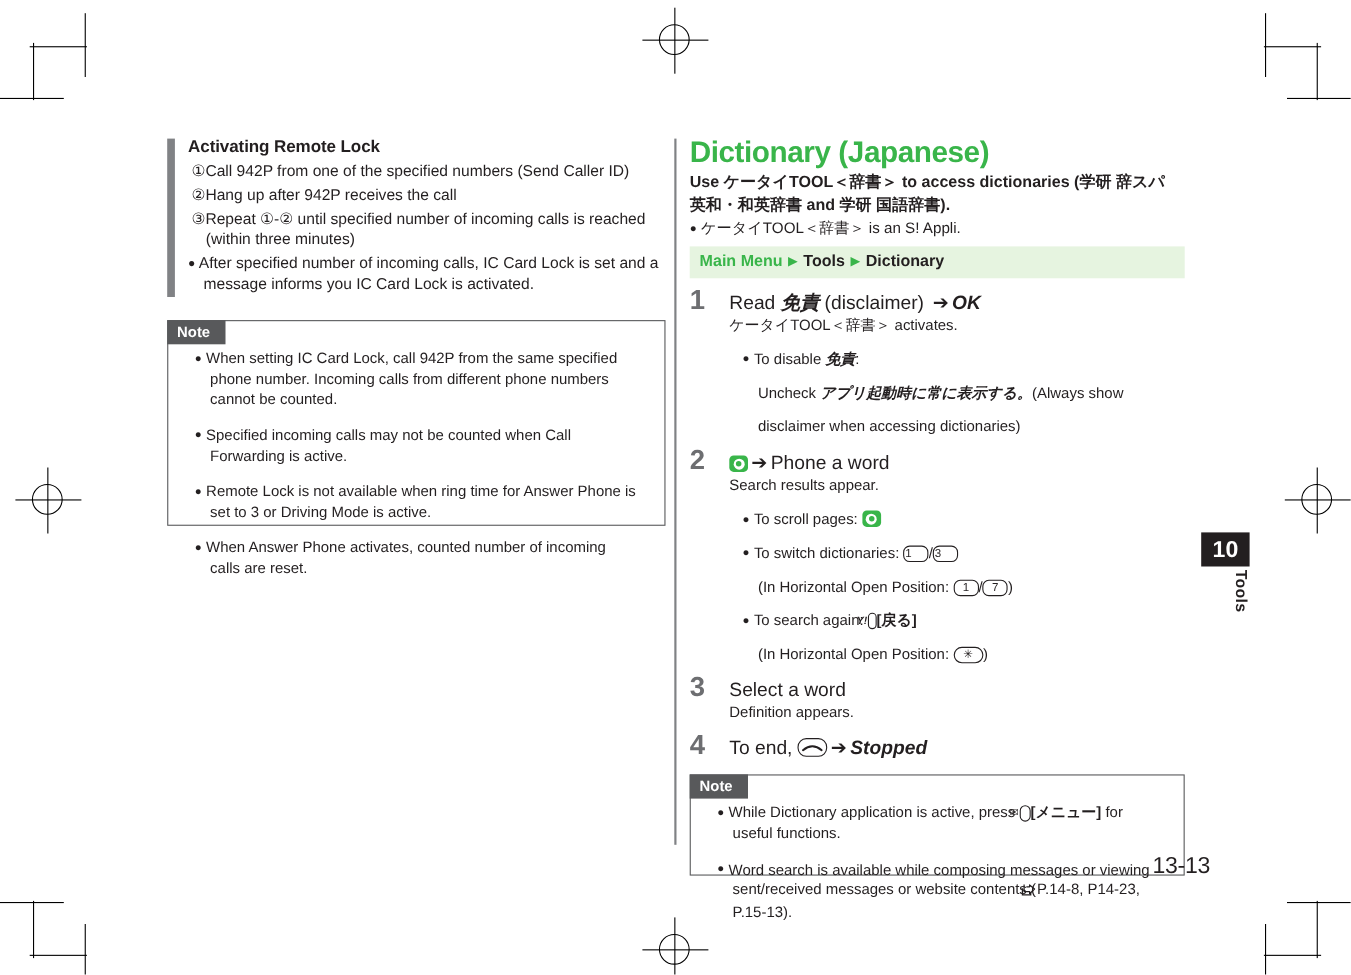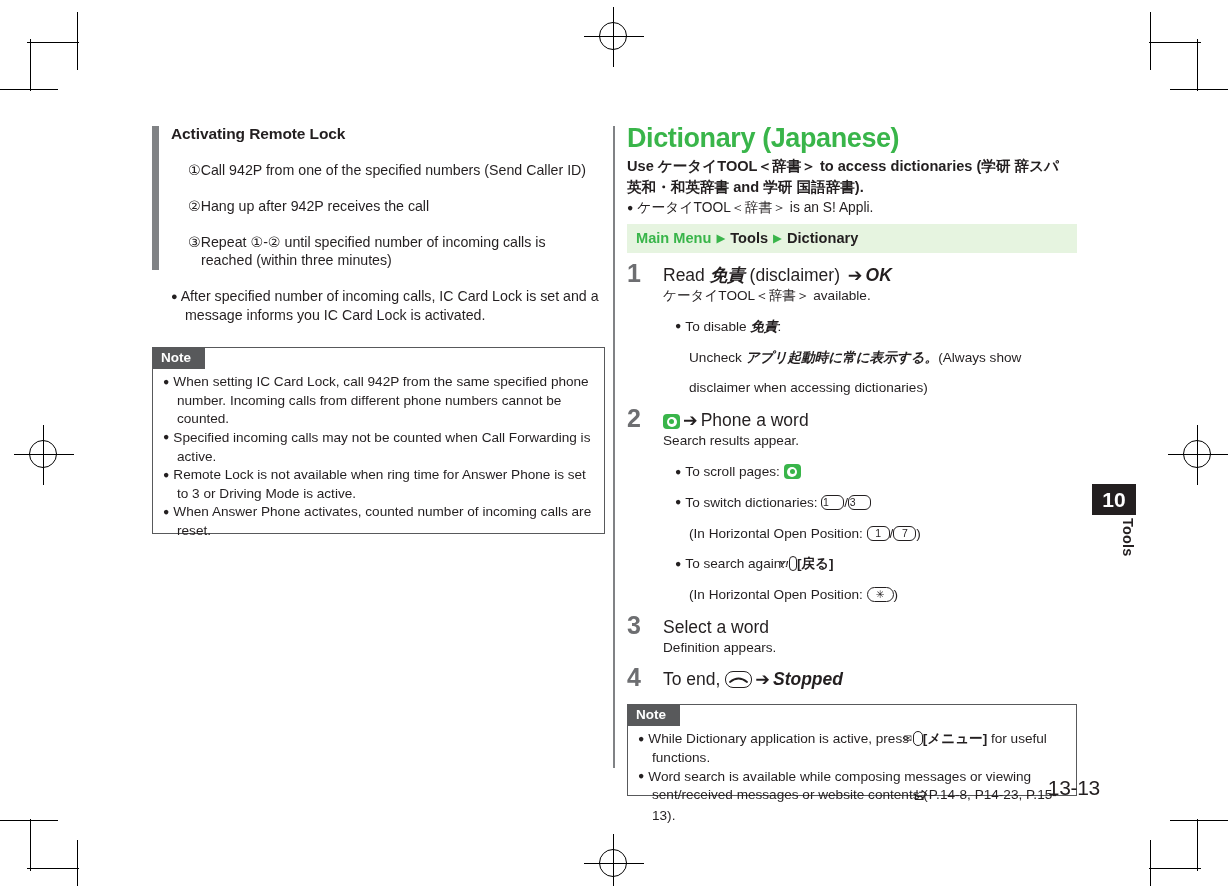--- a/index.html
+++ b/index.html
@@ -67,21 +67,21 @@
   .subhead {
     font-size: 15.5px;
     font-weight: bold;
     line-height: 1.28;
     margin: 0 0 2px 0;
     letter-spacing: -0.1px;
   }
   .numline {
     font-size: 14.2px;
     line-height: 1.33;
-    margin: 17px;
+    margin: 3px;
   }
   .hang {
     padding-left: 13px;
     text-indent: -13px;
   }
   .bulletline {
     font-size: 14.2px;
     line-height: 1.33;
     margin: 0;
     padding-left: 14px;
@@ -103,21 +103,21 @@
     color: #ffffff;
     font-size: 13.5px;
     font-weight: bold;
     line-height: 1;
     padding: 4px 14px 4px 9px;
   }
   .note-body { margin-top: 17px; }
   .note-item {
     font-size: 13.6px;
     line-height: 1.37;
-    margin: 0;
+    margin: 14px;
     padding-left: 14px;
     text-indent: -14px;
   }
   .note-item .dot { font-size: 10.5px; vertical-align: 1.5px; padding-right: 4px; }
 
   
   .title {
     color: #39b54a;
     font-size: 27px;
     font-weight: bold;
@@ -384,21 +384,21 @@
     <p class="lede">Use ケータイTOOL＜辞書＞ to access dictionaries (学研 辞スパ</p>
     <p class="lede">英和・和英辞書 and 学研 国語辞書).</p>
 
     <p class="lede-bullet"><span class="dot">●</span><span>ケータイTOOL＜辞書＞ is an S! Appli.</span></p>
 
     <div class="breadcrumb"><span class="crumb-green">Main Menu</span><span class="tri">▶</span><span class="crumb-dark">Tools</span><span class="tri">▶</span><span class="crumb-dark">Dictionary</span></div>
 
     <div class="step">
       <div class="step-num">1</div>
       <p class="step-title"><span>Read </span><span class="bi">免責</span><span> (disclaimer) </span><span class="arrow">➔</span><span class="bi">OK</span></p>
-      <p class="step-sub">ケータイTOOL＜辞書＞ available.</p>
+      <p class="step-sub">ケータイTOOL＜辞書＞ activates.</p>
       <p class="step-bullet"><span class="dot">●</span><span>To disable </span><span class="jp-bi">免責</span><span>:</span></p>
       <p class="step-bullet indent"><span>Uncheck </span><span class="jp-bi">アプリ起動時に常に表示する。</span><span>(Always show</span></p>
       <p class="step-bullet indent">disclaimer when accessing dictionaries)</p>
     </div>
 
     <div class="step">
       <div class="step-num">2</div>
       <p class="step-title"><span class="key-nav"></span><span class="arrow">➔</span><span>Phone a word</span></p>
       <p class="step-sub">Search results appear.</p>
 

